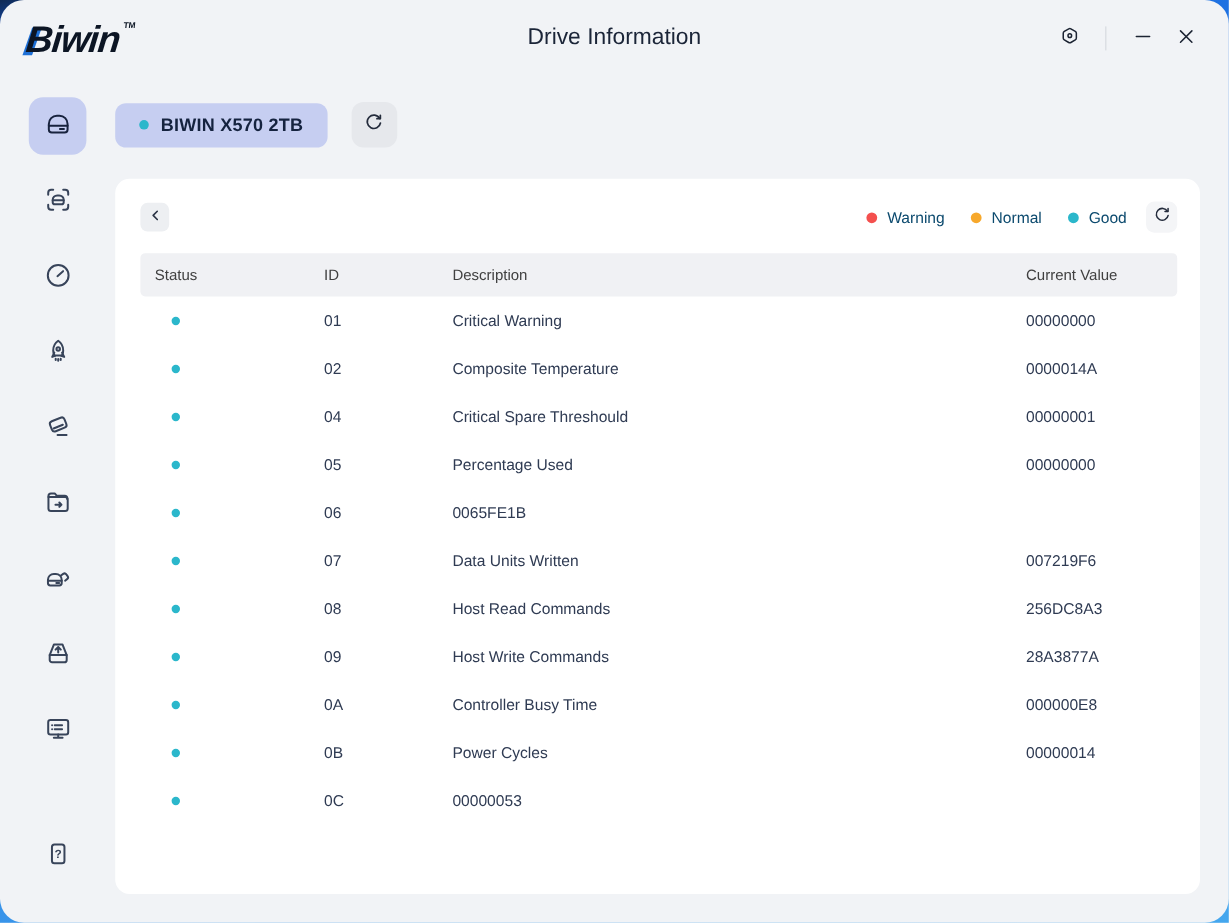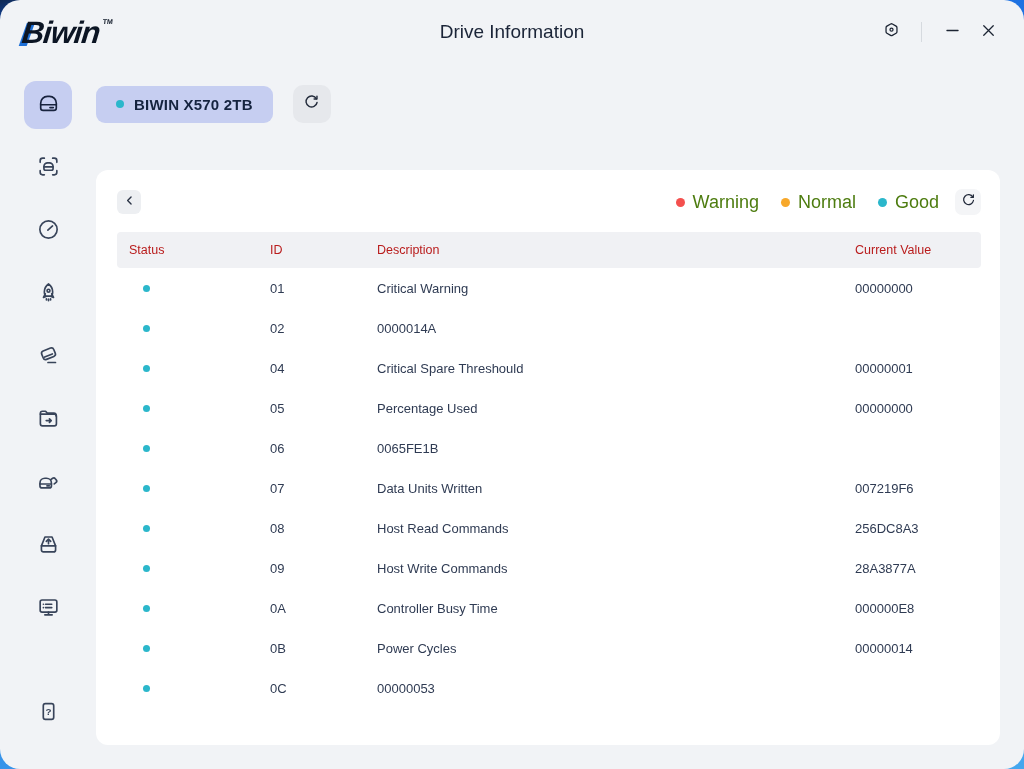--- a/index.html
+++ b/index.html
@@ -24,46 +24,46 @@
   .ctrl-divider { width:1px; height:20px; background:#D6DADF; margin:0 8px; }
 
   
   .layout { display:flex; height:705px; }
   .sidebar { width:96px; display:flex; flex-direction:column; align-items:center; padding-top:17px; }
   .side-item { width:48px; height:48px; border-radius:12px; display:grid; place-items:center; color:#38445A; cursor:pointer; margin-bottom:15px; background:transparent; border:none; }
   .side-item svg { width:25px; height:25px; }
   .side-item.active { background:#C6CEF1; color:#18233E; }
   .side-item.bottom { margin-top:auto; margin-bottom:32px; }
 
-  .main { flex:1; display:flex; flex-direction:column;gap:21px; }
+  .main { flex:1; display:flex; flex-direction:column; }
 
   
   .selector-row { display:flex; align-items:center; margin-top:21px; height:38px; }
   .drive-chip { display:flex; align-items:center; gap:10px; height:37px; padding:0 20px; background:#C6CEF1; border-radius:9px; border:none; cursor:pointer; }
   .drive-chip .dot { width:8px; height:8px; border-radius:50%; }
   .drive-chip .chip-label { font-size:15px; font-weight:700; color:#15233F; letter-spacing:.2px; }
   .chip-refresh { width:38px; height:38px; margin-left:20px; border-radius:10px; background:#E6E8EC; border:none; display:grid; place-items:center; color:#242C3C; cursor:pointer; }
   .chip-refresh svg { width:19px; height:19px; }
 
   
   .card { background:#FFFFFF; border-radius:12px; margin:26px 24px 24px 0; height:597px; padding:20px 19px 0 21px; }
   .card-top { display:flex; align-items:center; justify-content:space-between; height:24px; }
   .back-btn { width:24px; height:24px; border-radius:6px; background:#EDEFF2; border:none; display:grid; place-items:center; color:#2A3345; cursor:pointer; }
   .back-btn svg { width:15px; height:15px; }
   .legend { display:flex; align-items:center; gap:22px; }
   .legend-item { display:flex; align-items:center; gap:8px; }
   .legend-dot { width:9px; height:9px; border-radius:50%; }
-  .legend-label { font-size:18px; color:#4d7c0f; }
+  .legend-label { font-size:13px; color:#0c4a6e; }
   .legend-refresh { width:26px; height:26px; border:none; background:#F4F5F7; border-radius:7px; display:grid; place-items:center; color:#242C3C; cursor:pointer; margin-left:-6px; }
   .legend-refresh svg { width:17px; height:17px; }
 
   
   .tbl-header { margin-top:18px; height:36px; background:#F0F1F4; border-radius:4px;
     display:grid; grid-template-columns:153px 107px 478px 1fr; align-items:center;
-    font-size:12.5px; color:#b91c1c; }
+    font-size:12.5px; color:#404040; }
   .tbl-header .hcell-status { padding-left:12px; }
   .tbl-body { }
   .tbl-row { height:40px; display:grid; grid-template-columns:153px 107px 478px 1fr; align-items:center;
     font-size:13px; color:#2F3B53; }
   .row-dot { width:7px; height:7px; border-radius:50%; margin-left:26px; }
 </style>
 </head>
 <body>
 
 <div class="window">
@@ -230,20 +230,21 @@
         <div class="tbl-body" id="tbl-body">
             <div class="tbl-row">
               <span class="row-dot" style="background:#2BB7CB"></span>
               <span>01</span>
               <span>Critical Warning</span>
               <span>00000000</span>
             </div>
             <div class="tbl-row">
               <span class="row-dot" style="background:#2BB7CB"></span>
               <span>02</span>
+              <span>Composite Temperature</span>
               <span>0000014A</span>
             </div>
             <div class="tbl-row">
               <span class="row-dot" style="background:#2BB7CB"></span>
               <span>04</span>
               <span>Critical Spare Threshould</span>
               <span>00000001</span>
             </div>
             <div class="tbl-row">
               <span class="row-dot" style="background:#2BB7CB"></span>

